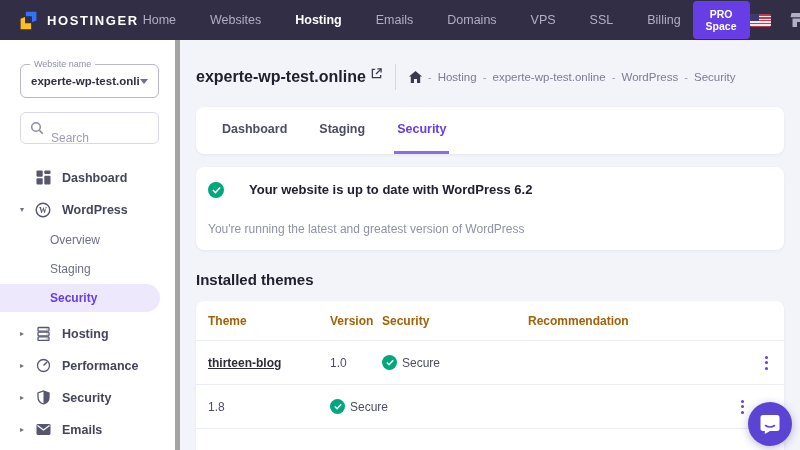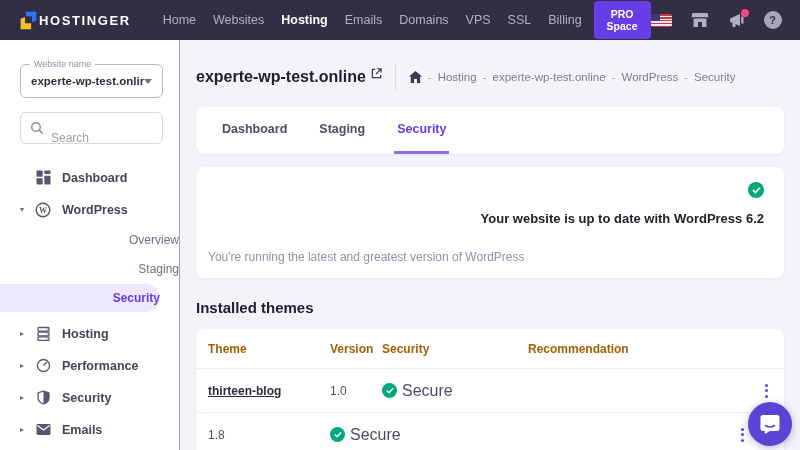--- a/index.html
+++ b/index.html
@@ -2,58 +2,58 @@
 <html><head>
 <meta charset="utf-8">
 <style>
   * { margin:0; padding:0; box-sizing:border-box; }
   html,body { width:800px; height:450px; overflow:hidden; }
   body { font-family:"Liberation Sans","DejaVu Sans",sans-serif; background:#f3f3fa; position:relative; }
 
   
   .navbar { position:absolute; top:0; left:0; width:800px; height:40px; background:#312e45;
             display:flex; align-items:center; padding:0 18px; z-index:30; }
-  .brand { display:flex; align-items:center; }
+  .brand { display:flex; align-items:center; gap:8px; }
   .brand-name { color:#fff; font-size:13px; font-weight:bold; letter-spacing:1.6px; }
-  .nav-links { display:flex; align-items:center; gap:17px; margin-left:32px; }
+  .nav-links { display:flex; align-items:center; gap:34px; margin-left:4px; }
   .nav-link { color:#b2afc4; font-size:12.5px; cursor:pointer; white-space:nowrap; }
   .nav-link.active { color:#ffffff; font-weight:bold; }
   .pro-btn { margin-left:12px; background:#673de6; color:#fff; font-size:10.5px; font-weight:bold;
              padding:7px 13px; border:none; border-radius:4px; cursor:pointer; }
   .nav-right { margin-left:auto; display:flex; align-items:center; gap:19px; }
   .flag { width:21px; height:13px; border-radius:2px; overflow:hidden; position:relative;
           background:repeating-linear-gradient(#c23b4e 0 1.5px,#f2e9ea 1.5px 3px); }
   .flag .canton { position:absolute; top:0; left:0; width:9px; height:7px; background:#3c3b6e; }
   .icon-btn { position:relative; display:flex; align-items:center; cursor:pointer; }
   .notif-dot { position:absolute; top:-3px; right:-4px; width:8px; height:8px; border-radius:50%;
                background:#f2467e; }
   .help-circle { width:18px; height:18px; border-radius:50%; background:#a7a4b8; color:#312e45;
                  font-size:11px; font-weight:bold; display:flex; align-items:center; justify-content:center; }
 
   
   .sidebar { position:absolute; top:40px; left:0; width:180px; bottom:0; background:#fff;
-             border-right:1px solid #a3a3a3; z-index:20; }
+             border-right:5px solid #a3a3a3; z-index:20; }
   .site-select { position:relative; margin:24px 16px 0 20px; height:34px; border:1px solid #b9b7c9;
                  border-radius:6px; display:flex; align-items:center; padding:0 10px; cursor:pointer; background:#fff; }
   .site-select .float-label { position:absolute; top:-6px; left:9px; background:#fff; padding:0 4px;
                  font-size:9px; color:#8f92a3; }
   .site-select .value { font-size:11.5px; font-weight:bold; color:#30303f; flex:1; white-space:nowrap; overflow:hidden; }
   .caret-down { width:0; height:0; border-left:4px solid transparent; border-right:4px solid transparent;
                 border-top:5px solid #6f6f85; }
   .search-box { margin:14px 16px 0 20px; height:32px; border:1px solid #d9d9e5; border-radius:6px;
                 display:flex; align-items:center; padding:0 9px; gap:7px; background:#fff; }
   .search-box input { border:none; outline:none; font-size:12px; color:#30303f; width:100px; background:transparent;margin-top:20px; }
   .search-box input::placeholder { color:#9c9eae; }
   .menu { margin-top:18px; }
   .menu-item { display:flex; align-items:center; height:31px; padding-left:20px; cursor:pointer; margin-bottom:1px; }
   .mi-caret { width:15px; font-size:8px; color:#6f6f85; flex:0 0 15px; }
   .mi-icon { width:16px; height:16px; margin-right:11px; color:#565670; flex:0 0 16px;
              display:flex; align-items:center; justify-content:center; }
   .mi-label { font-size:12.5px; color:#45455a; font-weight:600; }
-  .sub-item { display:flex; align-items:center; height:28px; padding-left:50px; cursor:pointer; margin-bottom:1px;justify-content:flex-end; }
+  .sub-item { display:flex; align-items:center; height:28px; padding-left:50px; cursor:pointer; margin-bottom:1px; }
   .sub-label { font-size:12px; color:#6e7085; }
   .sub-item.active { background:#eee8fd; border-radius:0 18px 18px 0; width:160px; }
   .sub-item.active .sub-label { color:#673de6; font-weight:600; }
 
   
   .main { position:absolute; top:40px; left:180px; right:0; bottom:0; overflow:hidden; padding:0 16px; }
   .page-header { margin-top:24px; display:flex; align-items:center; }
   .page-title { font-size:16px; font-weight:bold; color:#20202e; }
   .ext-link { margin-left:5px; margin-top:-8px; cursor:pointer; display:inline-flex; }
   .v-divider { width:1px; height:26px; background:#d9d9e6; margin:0 13px; }
@@ -61,40 +61,40 @@
   .crumb { cursor:pointer; }
   .crumb-sep { color:#9b9dae; }
 
   .card { background:#fff; border-radius:8px; box-shadow:0 1px 3px rgba(25,25,60,0.06); }
   .tabs-card { margin-top:17px; height:47px; display:flex; align-items:stretch; padding-left:23px; overflow:hidden; }
   .tab { display:flex; align-items:center; padding:0 3px; margin-right:26px; font-size:12.5px; font-weight:600;
          color:#4d4d62; cursor:pointer; border-bottom:3px solid transparent; }
   .tab.active { color:#673de6; border-bottom-color:#8d6ce8; }
 
   .alert-card { margin-top:13px; padding:15px 20px 14px 12px; }
-  .alert-title-row { display:flex; align-items:flex-end; gap:13px;flex-direction:column; }
+  .alert-title-row { display:flex; align-items:flex-start; gap:25px; }
   .check-circle { width:16px; height:16px; border-radius:50%; background:#00a87b; flex:0 0 16px;
                   display:flex; align-items:center; justify-content:center; }
   .alert-title { font-size:13px; font-weight:bold; color:#20202e; }
   .alert-sub { margin-top:24px; font-size:12px; color:#8f92a3; }
 
   .section-title { margin-top:21px; font-size:15px; font-weight:bold; color:#20202e; }
 
   .table-card { margin-top:13px; height:200px; overflow:hidden; }
   .t-row { display:grid; grid-template-columns:122px 52px 146px 1fr 24px; align-items:center;
            padding:0 12px; border-bottom:1px solid #ededf5; }
   .t-head { height:40px; }
   .t-head .t-cell { font-size:12px; font-weight:bold; color:#a16207; }
   .t-body-row { height:44px; }
   .t-body-row.tall { height:62px; border-bottom:none; }
   .theme-name { font-size:12px; font-weight:bold; color:#2c2c3a;text-decoration:underline; }
   .version { font-size:12px; color:#4d4d62; }
   .secure-cell { display:flex; align-items:center; gap:5px; }
   .secure-cell .check-circle { width:15px; height:15px; flex:0 0 15px; }
-  .secure-label { font-size:16px; color:#4d4d62; }
+  .secure-label { font-size:12px; color:#4d4d62; }
   .theme-cell-stack { display:flex; flex-direction:column; align-items:flex-start; gap:5px; }
   .active-badge { background:#00b090; color:#fff; font-size:8.5px; font-weight:bold; letter-spacing:.4px;
                   padding:3px 8px; border-radius:4px; }
   .kebab { display:flex; flex-direction:column; gap:2.5px; align-items:center; cursor:pointer;
            justify-self:end; padding:4px; }
   .kebab span { width:3px; height:3px; border-radius:50%; background:#673de6; }
 
   .chat-btn { position:absolute; right:8px; bottom:4px; width:44px; height:44px; border-radius:50%;
               background:#5b44d4; display:flex; align-items:center; justify-content:center;
               cursor:pointer; z-index:40; box-shadow:0 2px 8px rgba(40,20,120,.3); }

